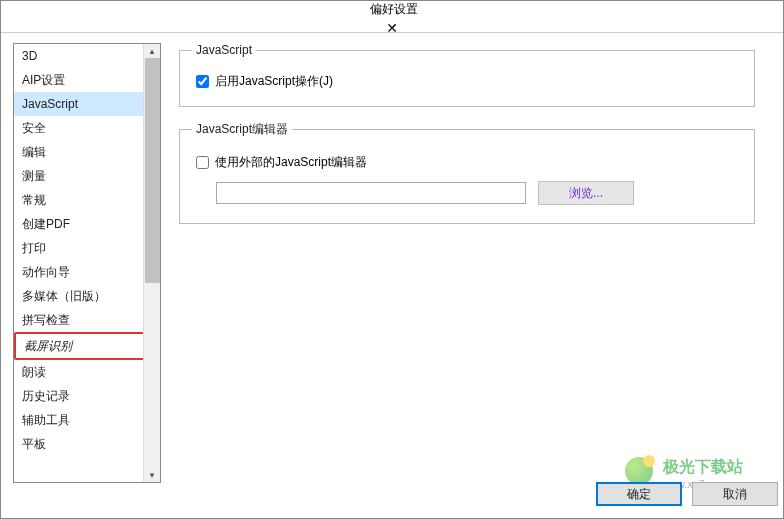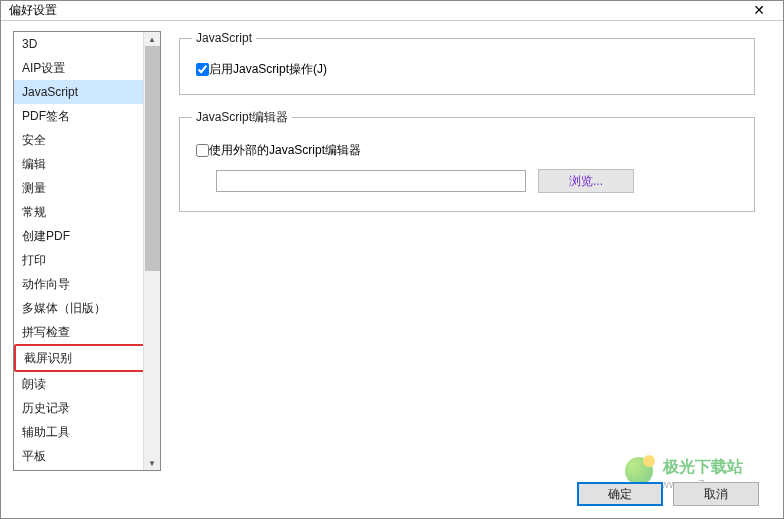--- a/index.html
+++ b/index.html
@@ -1,39 +1,39 @@
 <!DOCTYPE html>
 <html><head>
 <meta charset="utf-8">
 <style>
 * { box-sizing: border-box; margin: 0; padding: 0; font-family: "Microsoft YaHei", "SimSun", Arial, sans-serif; font-size: 12px; }
 body { background: #fff; width: 784px; height: 519px; position: relative; border: 1px solid #888; }
-.titlebar { height: 20px; display: flex; align-items: center; padding: 0 4px; border-bottom: 1px solid #ccc; background: #fff; }
+.titlebar { height: 32px; display: flex; align-items: center; padding: 0 4px; border-bottom: 1px solid #ccc; background: #fff; flex-direction: column; }
 .titlebar .title { flex: 1; padding-left: 4px; }
 .titlebar .close { width: 40px; height: 22px; text-align: center; line-height: 20px; font-size: 14px; }
 .dialog-body { position: relative; padding: 10px 28px 0 12px; height: 454px; display: flex; gap: 18px; }
 .sidebar { width: 148px; height: 440px; border: 1px solid #888; background: #fff; position: relative; overflow: hidden; }
 .sidebar-list { overflow-y: hidden; height: 100%; }
 .sidebar-item { padding: 3px 8px; line-height: 18px; cursor: default; color: #222; }
 .sidebar-item.selected { background: #cde8ff; }
-.sidebar-item.highlighted { border: 2px solid #d33; border-radius: 2px; }
+.sidebar-item.highlighted { border: 2px solid #d33; border-radius: 2px; font-style: italic; }
 .scrollbar-v { position: absolute; right: 0; top: 0; width: 17px; height: 100%; background: #f0f0f0; border-left: 1px solid #ddd; }
 .scroll-thumb { position: absolute; right: 0; width: 15px; background: #c1c1c1; top: 14px; height: 225px; }
 .scroll-btn { position: absolute; right: 0; width: 16px; height: 14px; text-align: center; font-size: 9px; color: #555; line-height:14px; }
 .scroll-btn.up { top: 0; }
 .scroll-btn.down { bottom: 0; }
 .content { flex: 1; position: relative; }
 fieldset { border: 1px solid #bbb; margin-bottom: 14px; padding: 10px 12px 14px 12px; }
 legend { padding: 0 4px; color: #222; }
-.chk-row { display: flex; align-items: center; margin: 6px 0 2px 4px; }
+.chk-row { display: flex; align-items: center; gap: 6px; margin: 6px 0 2px 4px; }
 .chk-row input[type="checkbox"] { width: 13px; height: 13px; }
 .editor-row { display: flex; align-items: center; gap: 12px; margin: 10px 0 4px 24px; }
 .editor-row input[type="text"] { flex: 1; max-width: 310px; height: 22px; border: 1px solid #aaa; padding: 0 4px; background: #fff; }
 .editor-row button { width: 96px; height: 24px; background: #e6e6e6; border: 1px solid #bfbfbf; color: #6d28d9; }
-.footer { position: absolute; right: 24px; bottom: 12px; display: flex; gap: 10px; align-items: center; }
+.footer { position: absolute; right: 5px; bottom: 12px; display: flex; gap: 10px; align-items: center; }
 .footer button { width: 86px; height: 24px; background: #e1e1e1; border: 1px solid #adadad; color: #222; }
 .footer button.primary { border: 1px solid #0078d7; box-shadow: 0 0 0 1px #0078d7 inset; }
 .watermark { position: absolute; right: 40px; bottom: 28px; opacity: 0.65; display: flex; gap: 10px; pointer-events:none; }
 .watermark .wm-icon { width: 28px; height: 28px; border-radius: 50%; background: radial-gradient(circle at 30% 30%, #9be04a, #3bb14a); position: relative; }
 .watermark .wm-icon:after { content:""; position:absolute; right:-2px; top:-2px; width:12px; height:12px; border-radius:50%; background:#ffcc33; }
 .watermark .wm-text-cn { color: #3bb14a; font-size: 16px; font-weight: bold; }
 .watermark .wm-text-url { color: #888; font-size: 11px; margin-left:-2px; }
 </style>
 </head>
 <body>
@@ -43,21 +43,20 @@
   <div class="close">✕</div>
 </div>
 
 <div class="dialog-body">
 
   <div class="sidebar">
     <div class="sidebar-list" id="sidebar-list">
         <div class="sidebar-item">3D</div>
         <div class="sidebar-item">AIP设置</div>
         <div class="sidebar-item selected">JavaScript</div>
-        <div class="sidebar-item">PDF签名</div>
         <div class="sidebar-item">安全</div>
         <div class="sidebar-item">编辑</div>
         <div class="sidebar-item">测量</div>
         <div class="sidebar-item">常规</div>
         <div class="sidebar-item">创建PDF</div>
         <div class="sidebar-item">打印</div>
         <div class="sidebar-item">动作向导</div>
         <div class="sidebar-item">多媒体（旧版）</div>
         <div class="sidebar-item">拼写检查</div>
         <div class="sidebar-item highlighted">截屏识别</div>

